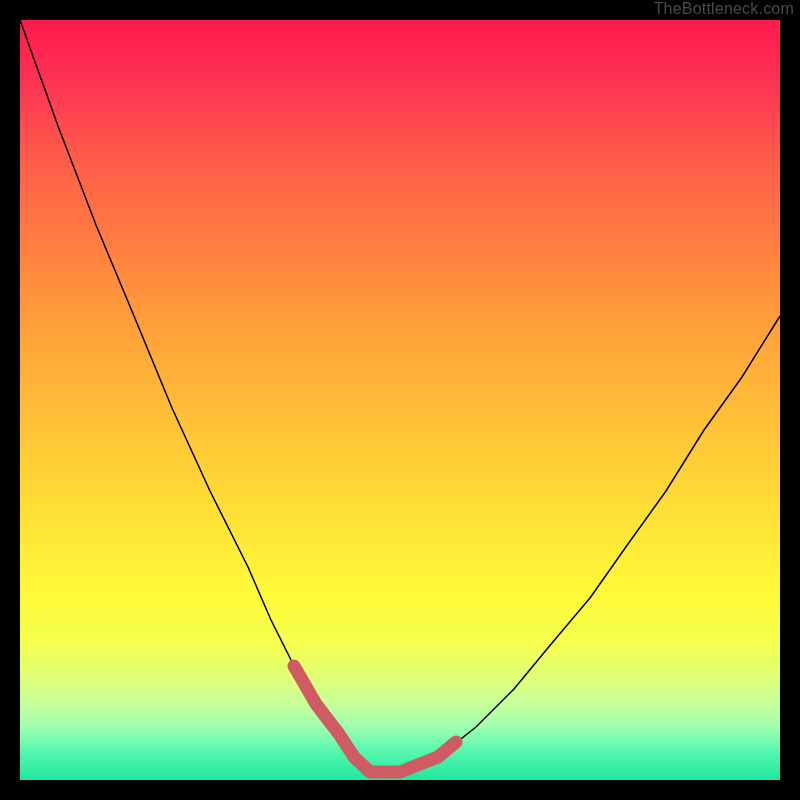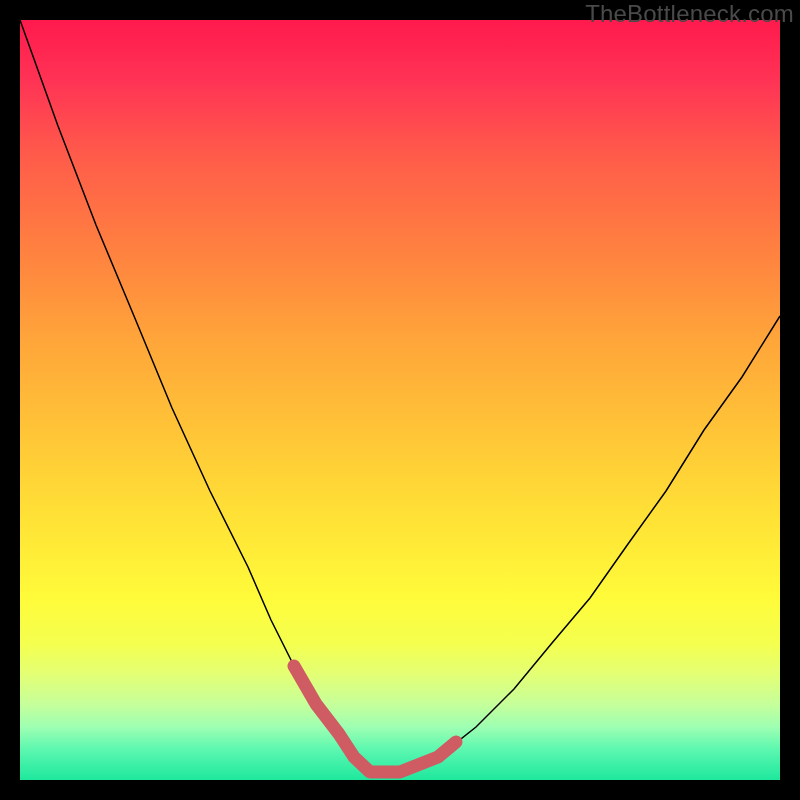--- a/index.html
+++ b/index.html
@@ -39,21 +39,21 @@
       #9effb2 93%,
       #5cf7b0 96%,
       #1ee89d 100%);
     overflow: hidden;
   }
   .watermark {
     position: absolute;
     top: 0px;
     right: 6px;
     color: #4a4a4a;
-    font-size: 24px;
+    font-size: 16px;
     font-weight: 500;
     letter-spacing: 0.2px;
     z-index: 10;
   }
   svg.curve {
     position: absolute;
     top: 0;
     left: 0;
     width: 760px;
     height: 760px;

